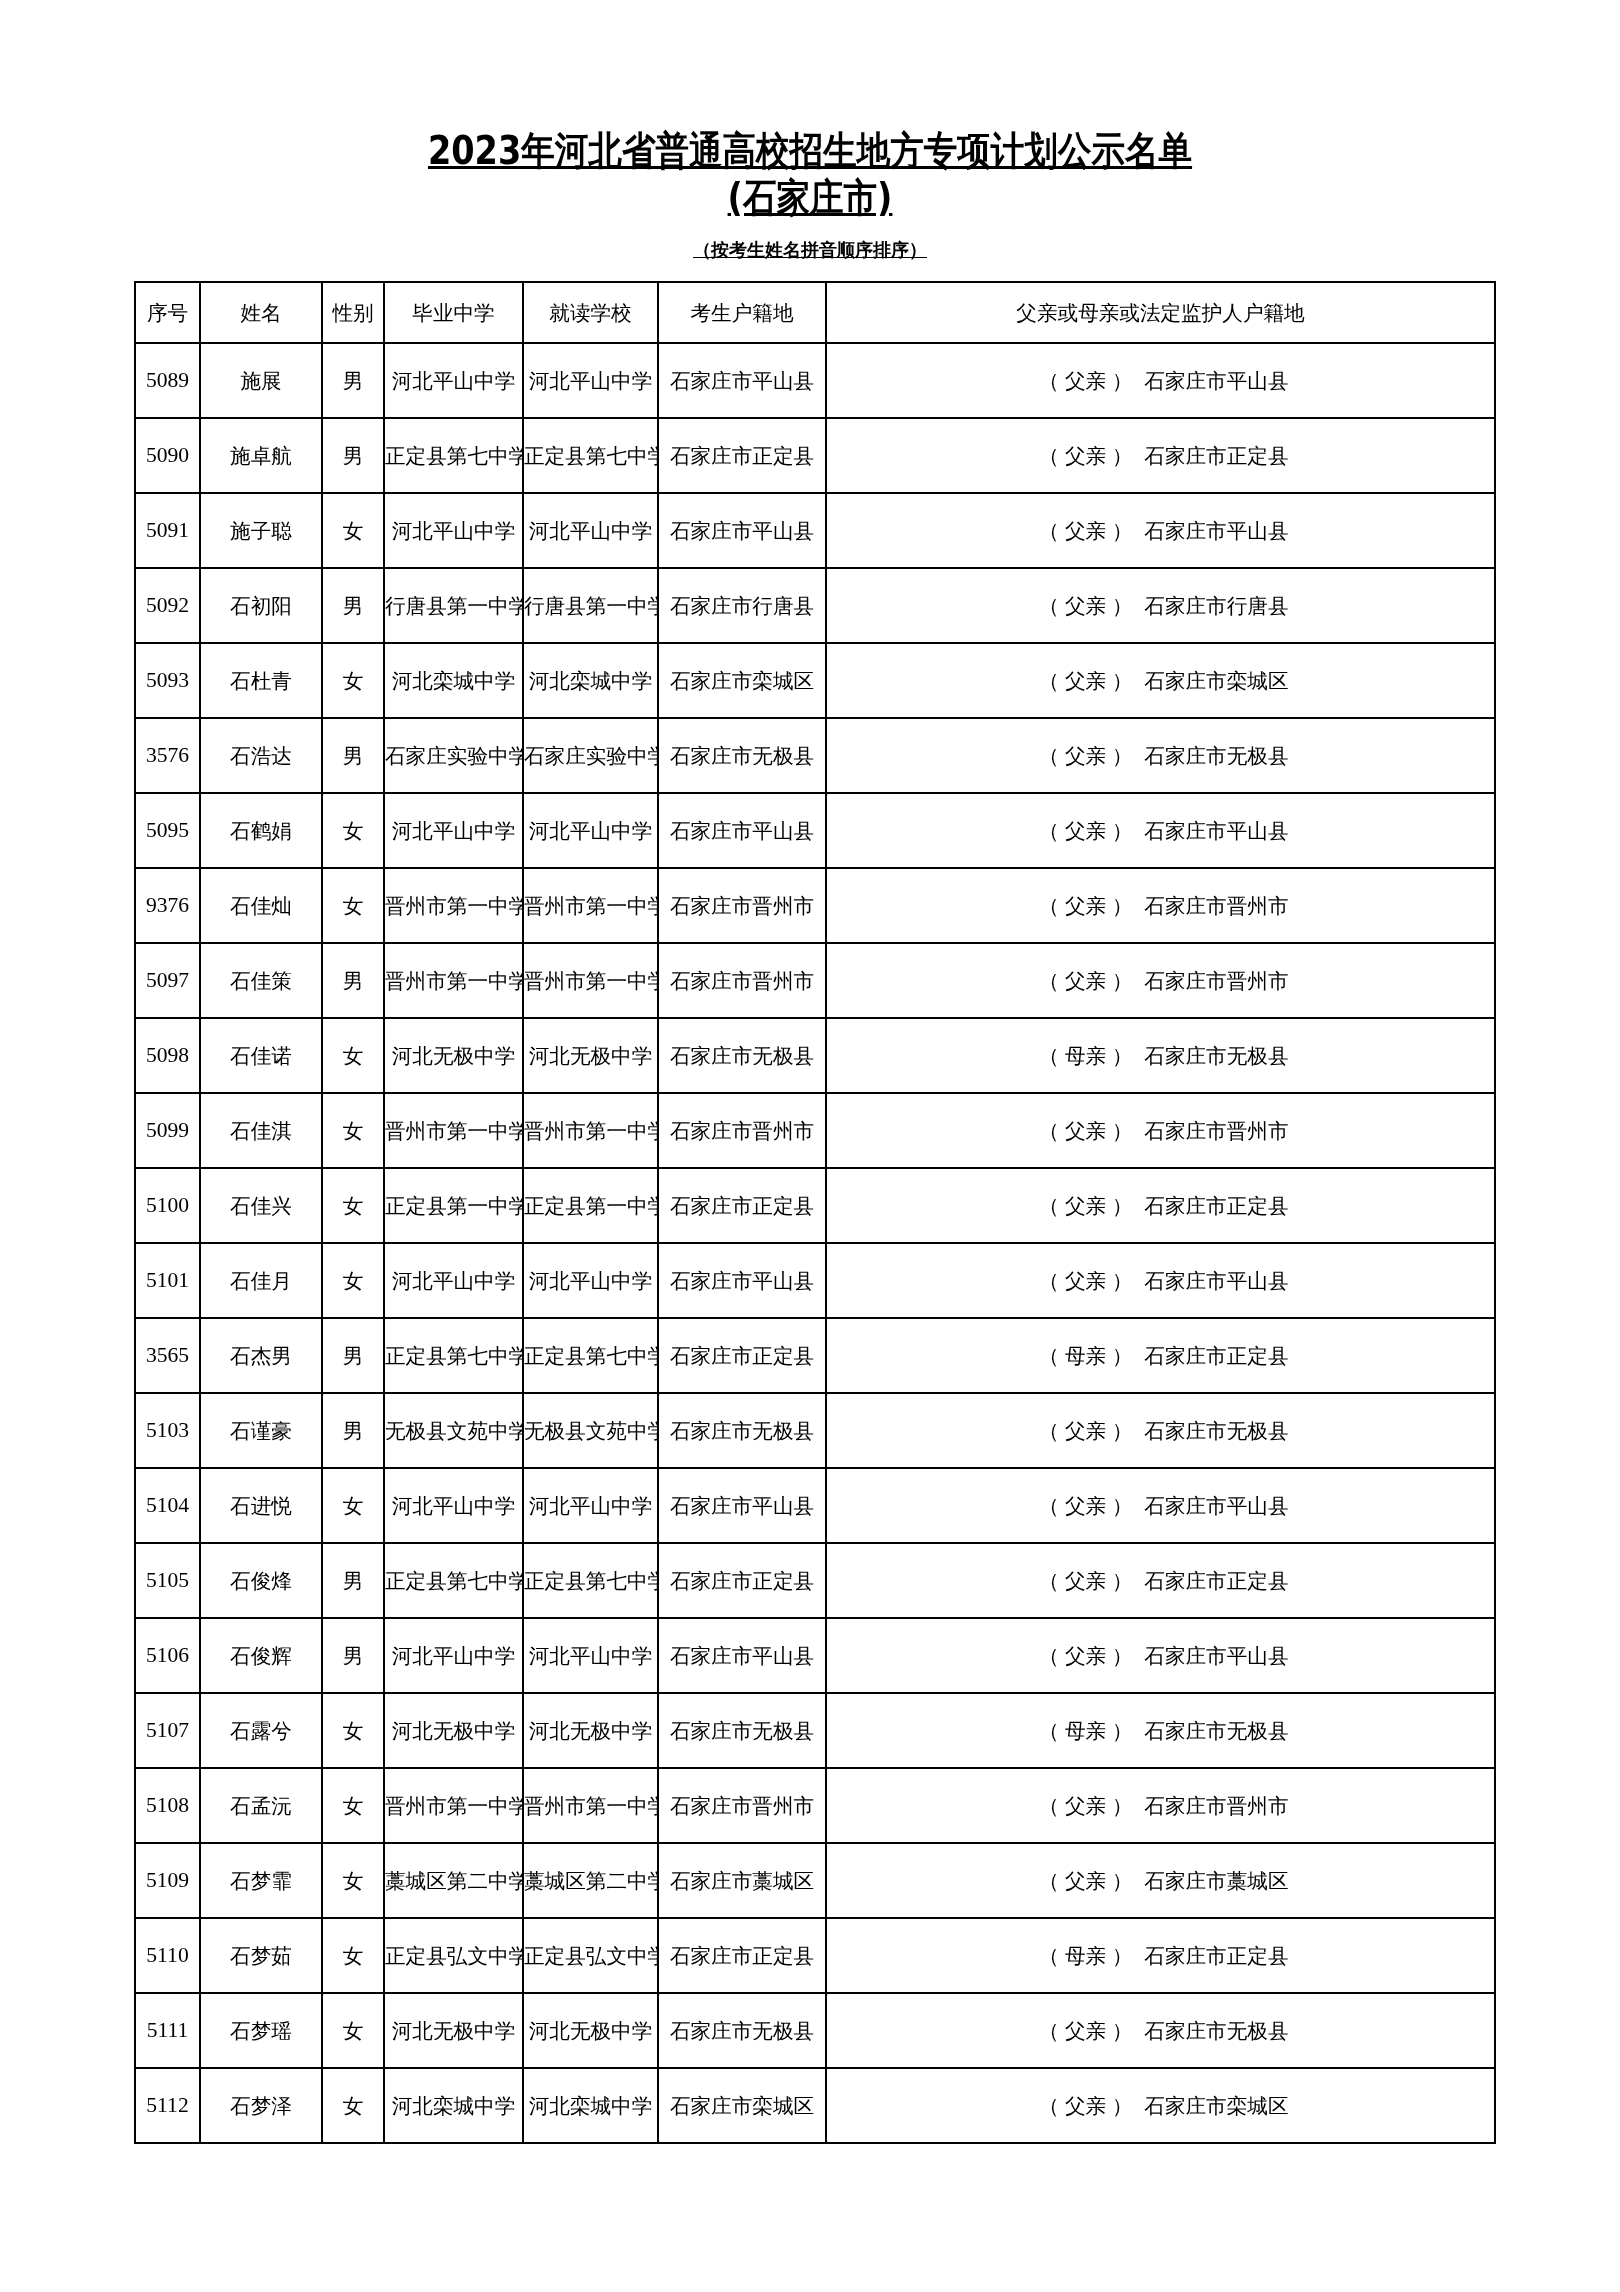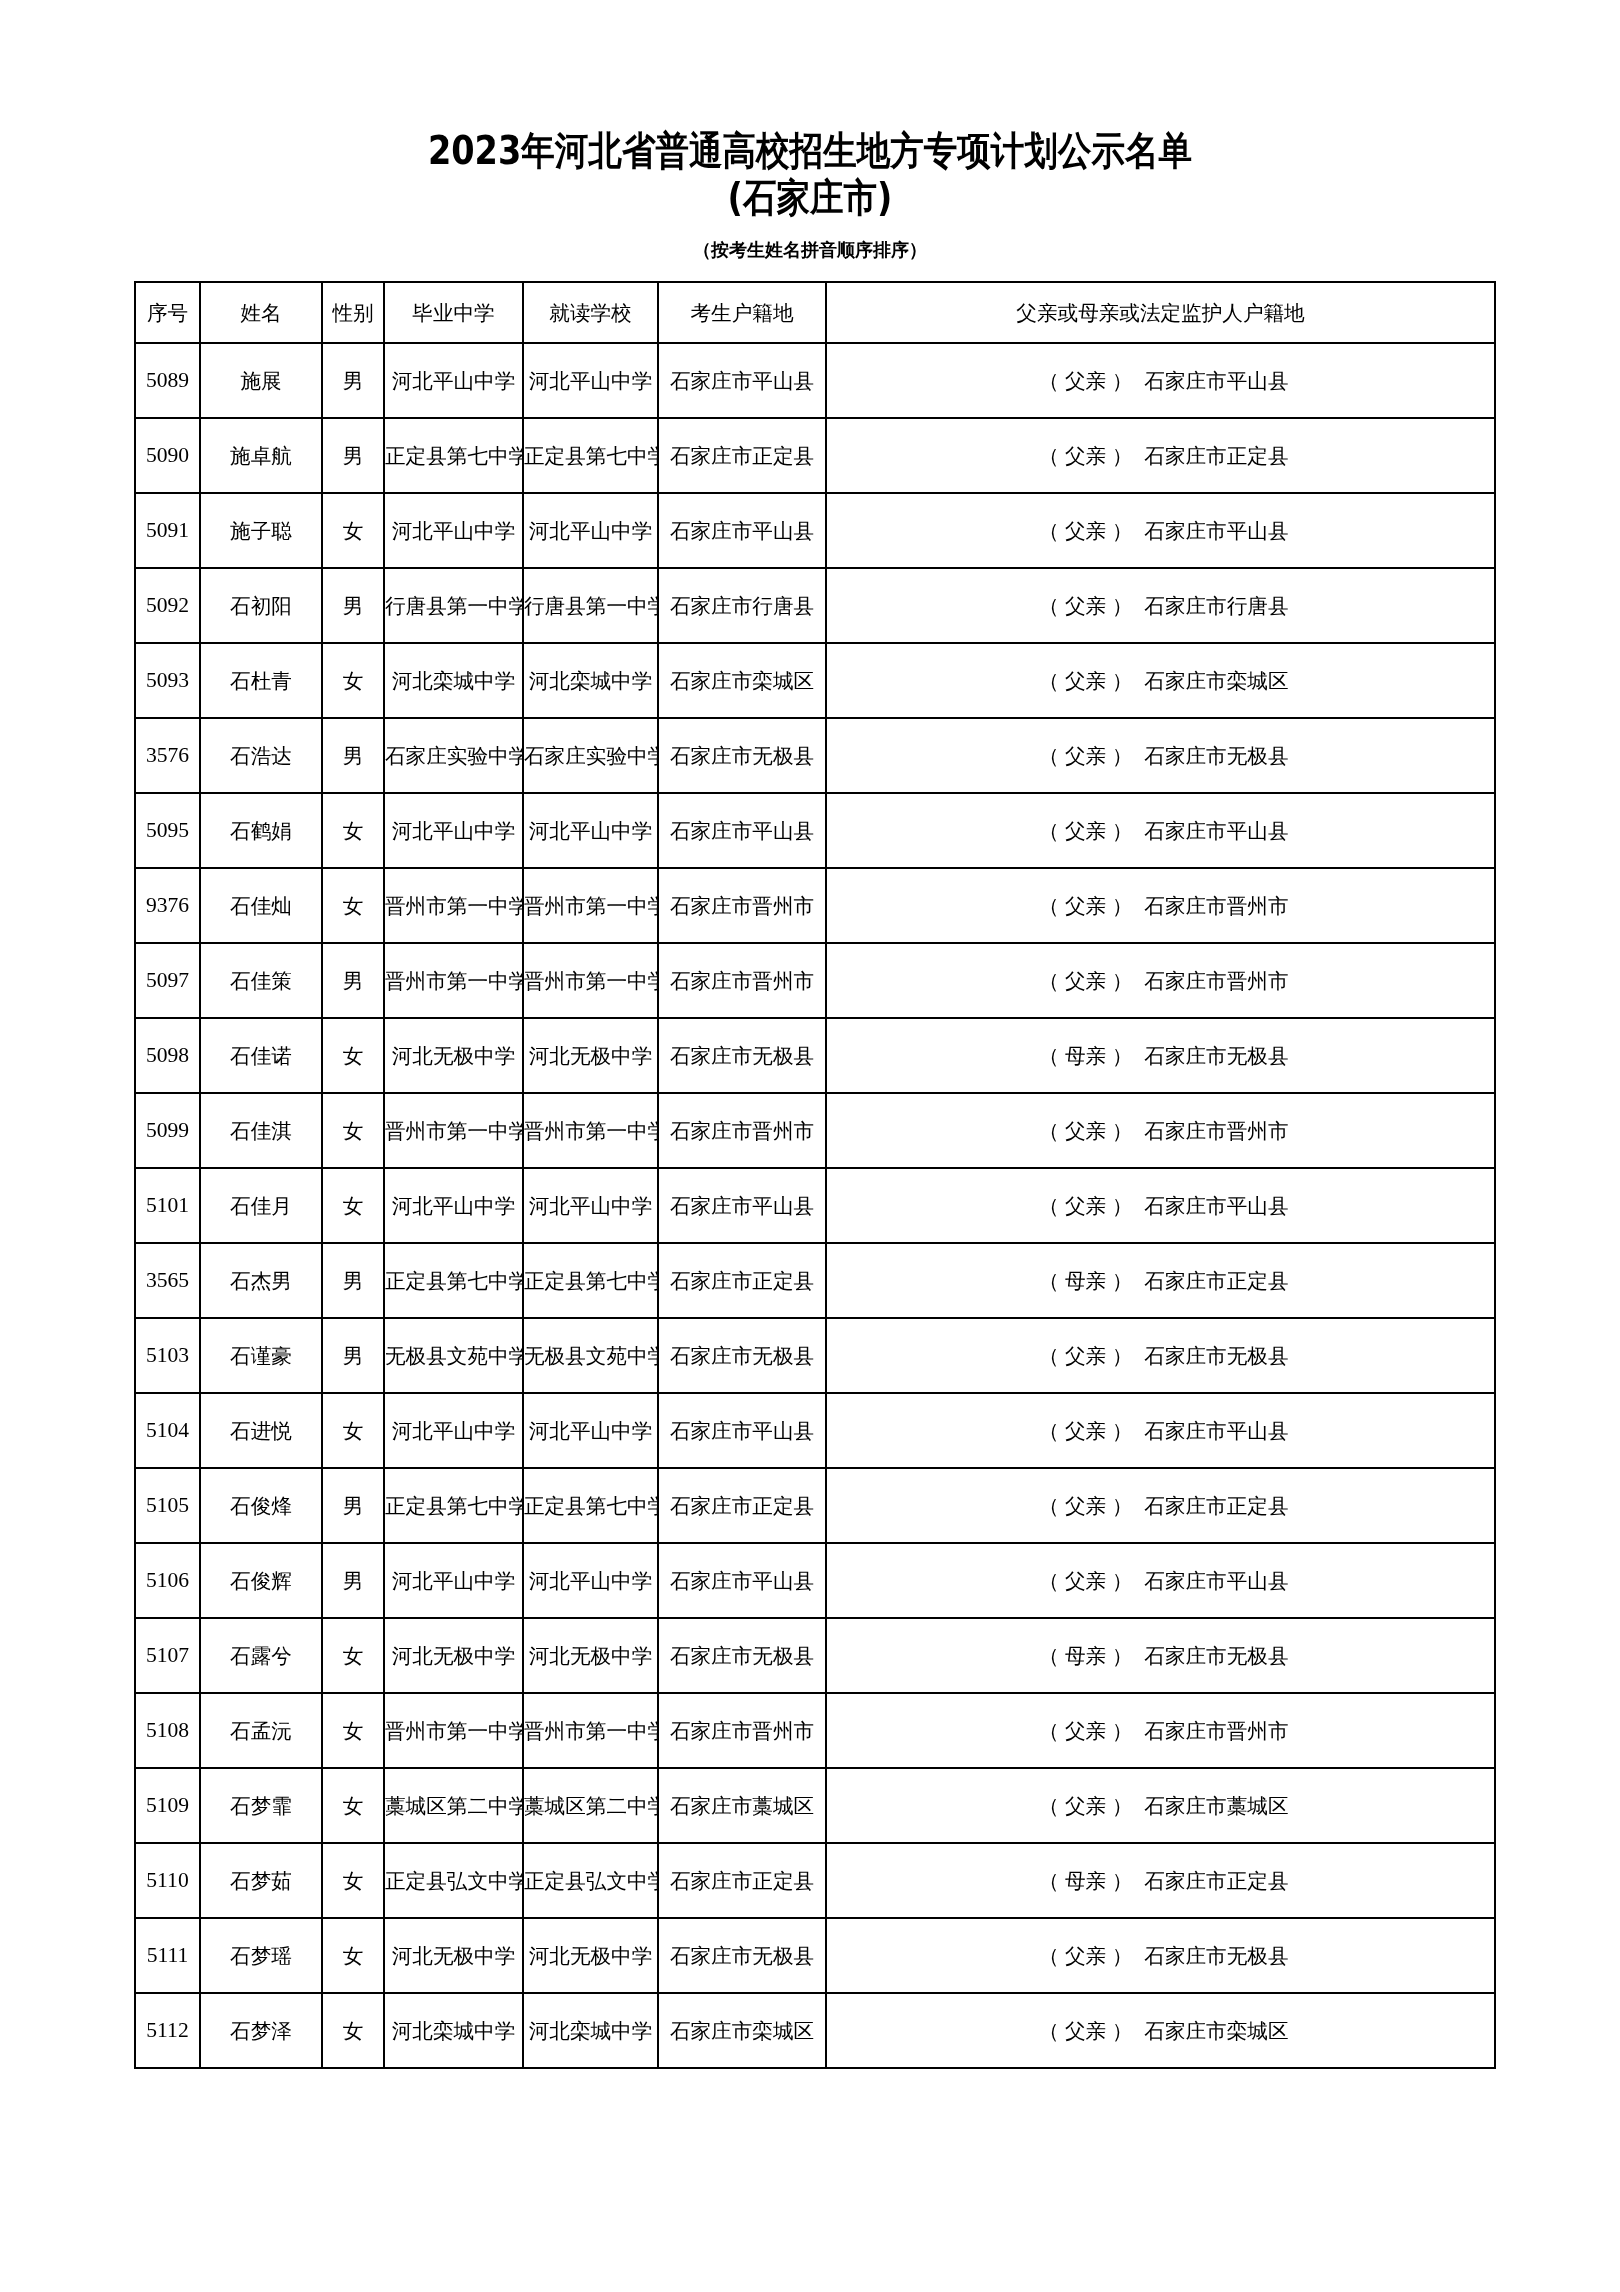--- a/index.html
+++ b/index.html
@@ -14,20 +14,21 @@
       font-family: "DejaVu Serif", "Liberation Serif", serif;
       color: #000;
       overflow: hidden;
     }
     .title-block {
       position: absolute;
       left: 0;
       top: 127px;
       width: 1620px;
       text-align: center;
+      text-decoration: underline;
     }
     .title-main {
       font-family: "DejaVu Sans", "Liberation Sans", sans-serif;
       font-size: 39px;
       font-weight: bold;
       line-height: 47px;
       letter-spacing: 0px;
       transform: scaleX(0.86);
     }
     .title-city {
@@ -207,20 +208,29 @@
       <tr>
         <td class="num">5099</td>
         <td>石佳淇</td>
         <td>女</td>
         <td>晋州市第一中学</td>
         <td>晋州市第一中学</td>
         <td>石家庄市晋州市</td>
         <td><span class="guardian-rel"><span class="paren">（</span><span>父亲</span><span class="paren">）</span></span><span class="guardian-place">石家庄市晋州市</span></td>
       </tr>
       <tr>
+        <td class="num">5100</td>
+        <td>石佳兴</td>
+        <td>女</td>
+        <td>正定县第一中学</td>
+        <td>正定县第一中学</td>
+        <td>石家庄市正定县</td>
+        <td><span class="guardian-rel"><span class="paren">（</span><span>父亲</span><span class="paren">）</span></span><span class="guardian-place">石家庄市正定县</span></td>
+      </tr>
+      <tr>
         <td class="num">5101</td>
         <td>石佳月</td>
         <td>女</td>
         <td>河北平山中学</td>
         <td>河北平山中学</td>
         <td>石家庄市平山县</td>
         <td><span class="guardian-rel"><span class="paren">（</span><span>父亲</span><span class="paren">）</span></span><span class="guardian-place">石家庄市平山县</span></td>
       </tr>
       <tr>
         <td class="num">3565</td>

